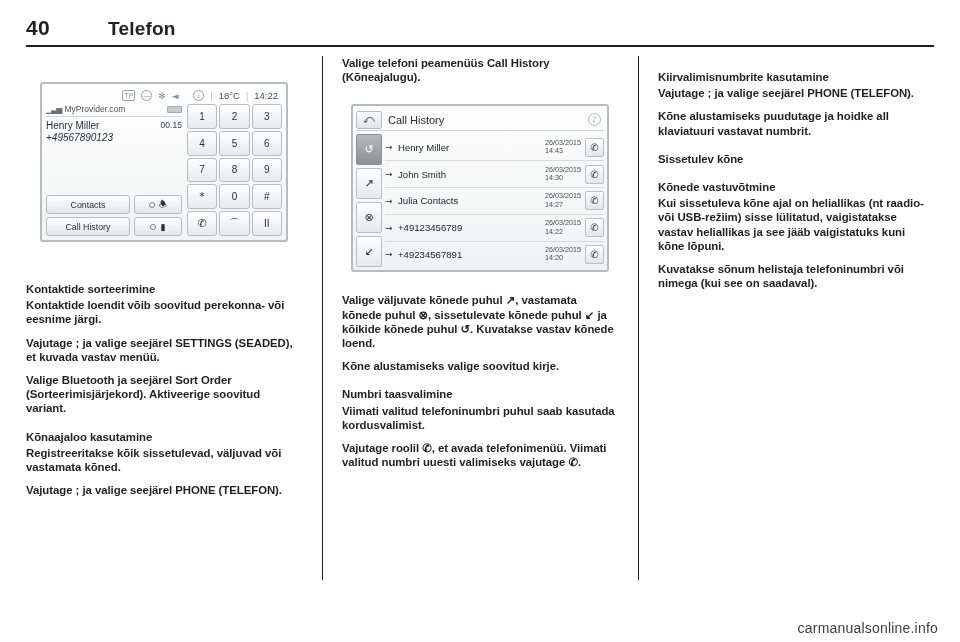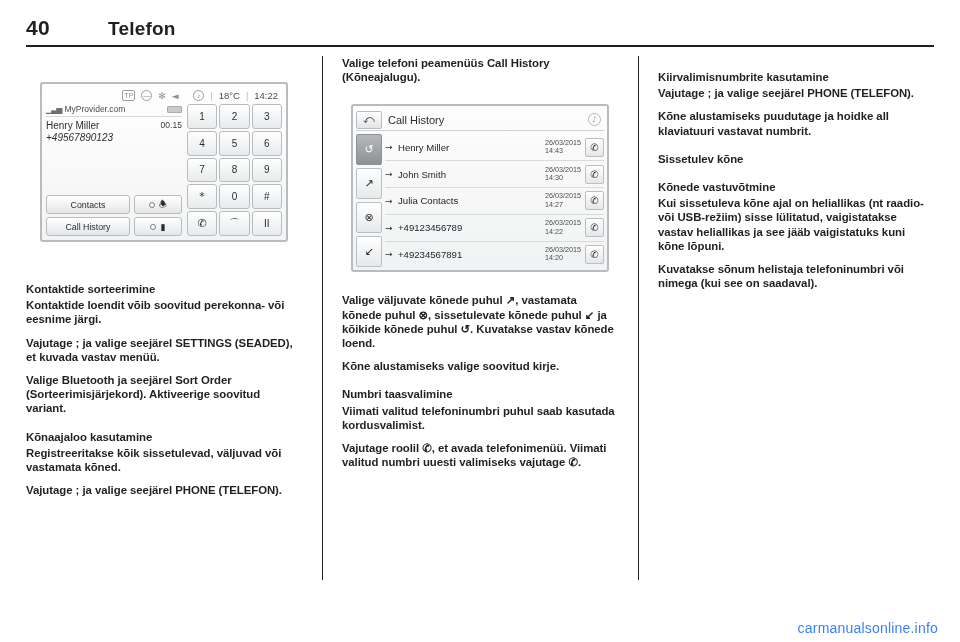--- a/index.html
+++ b/index.html
@@ -229,21 +229,21 @@
     position:absolute; left:0; right:0; top:0; height:72%;
     background: linear-gradient(to right,#ffffff,#b9bcbe);
     border-radius:3px;
   }
 
   
   .footer {
     position:absolute;
     right: 22px; bottom: 6px;
     font-size: 14px;
-    color: #3b82f6;
+    color: #404040;
     letter-spacing: .2px;
   }
   .sym { font-family:"DejaVu Sans", sans-serif; }
 </style>
 </head>
 <body>
 
 <div class="page">
 
   <div class="header">

